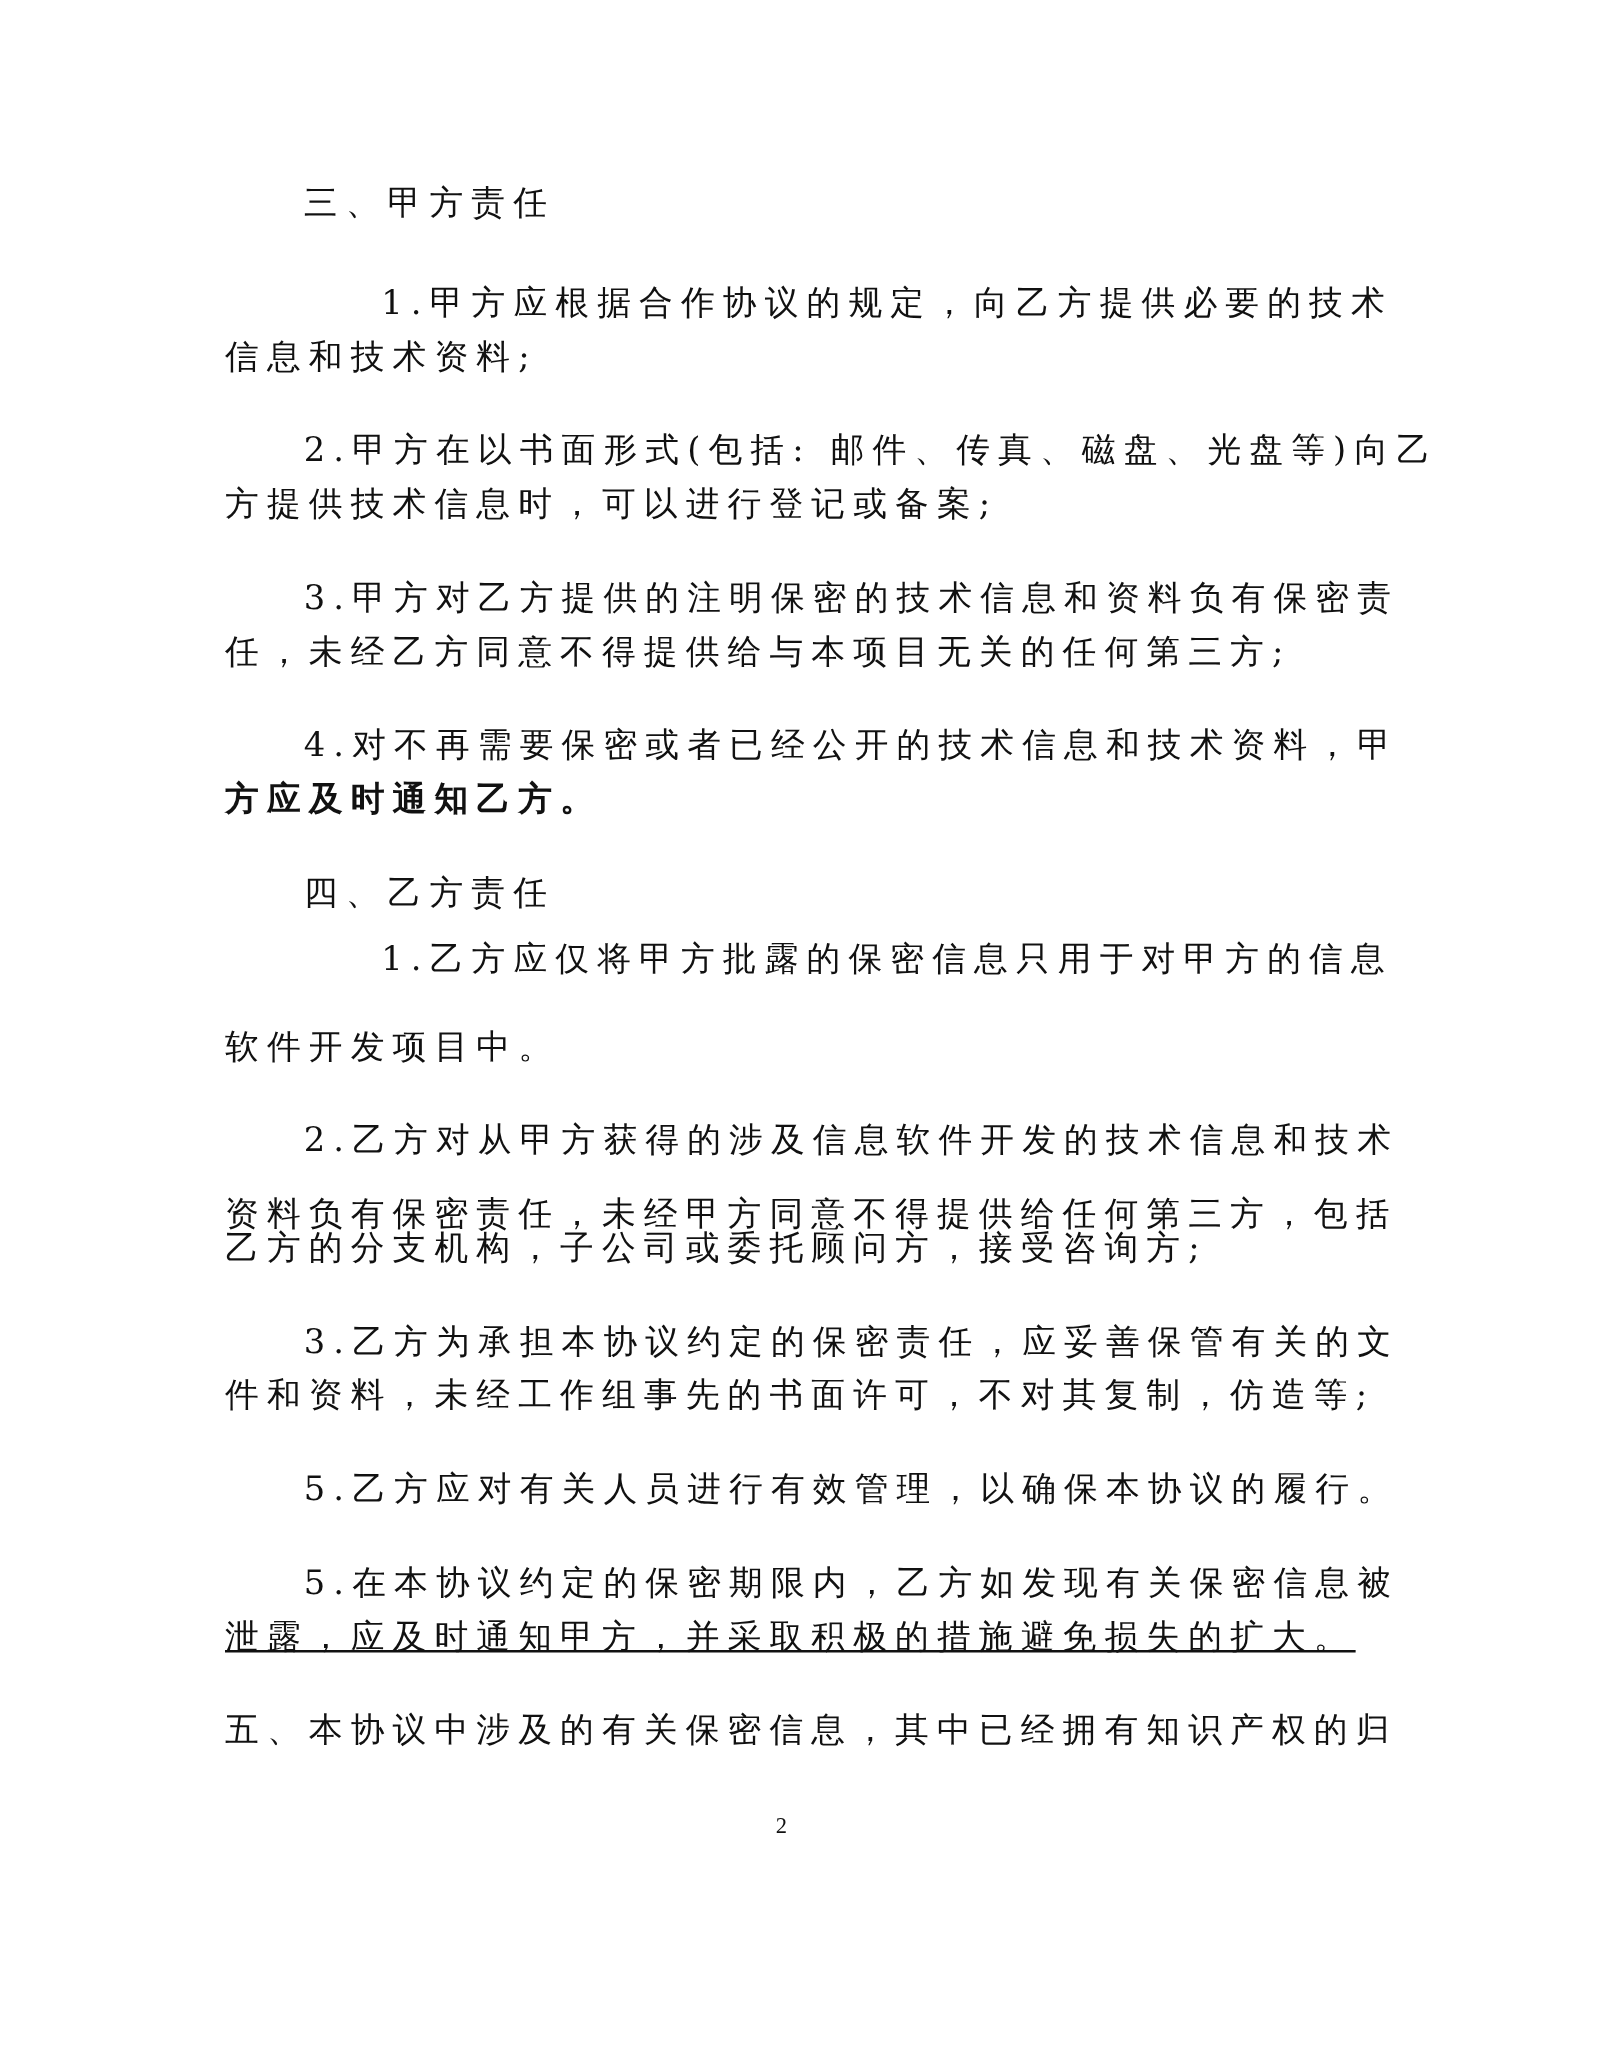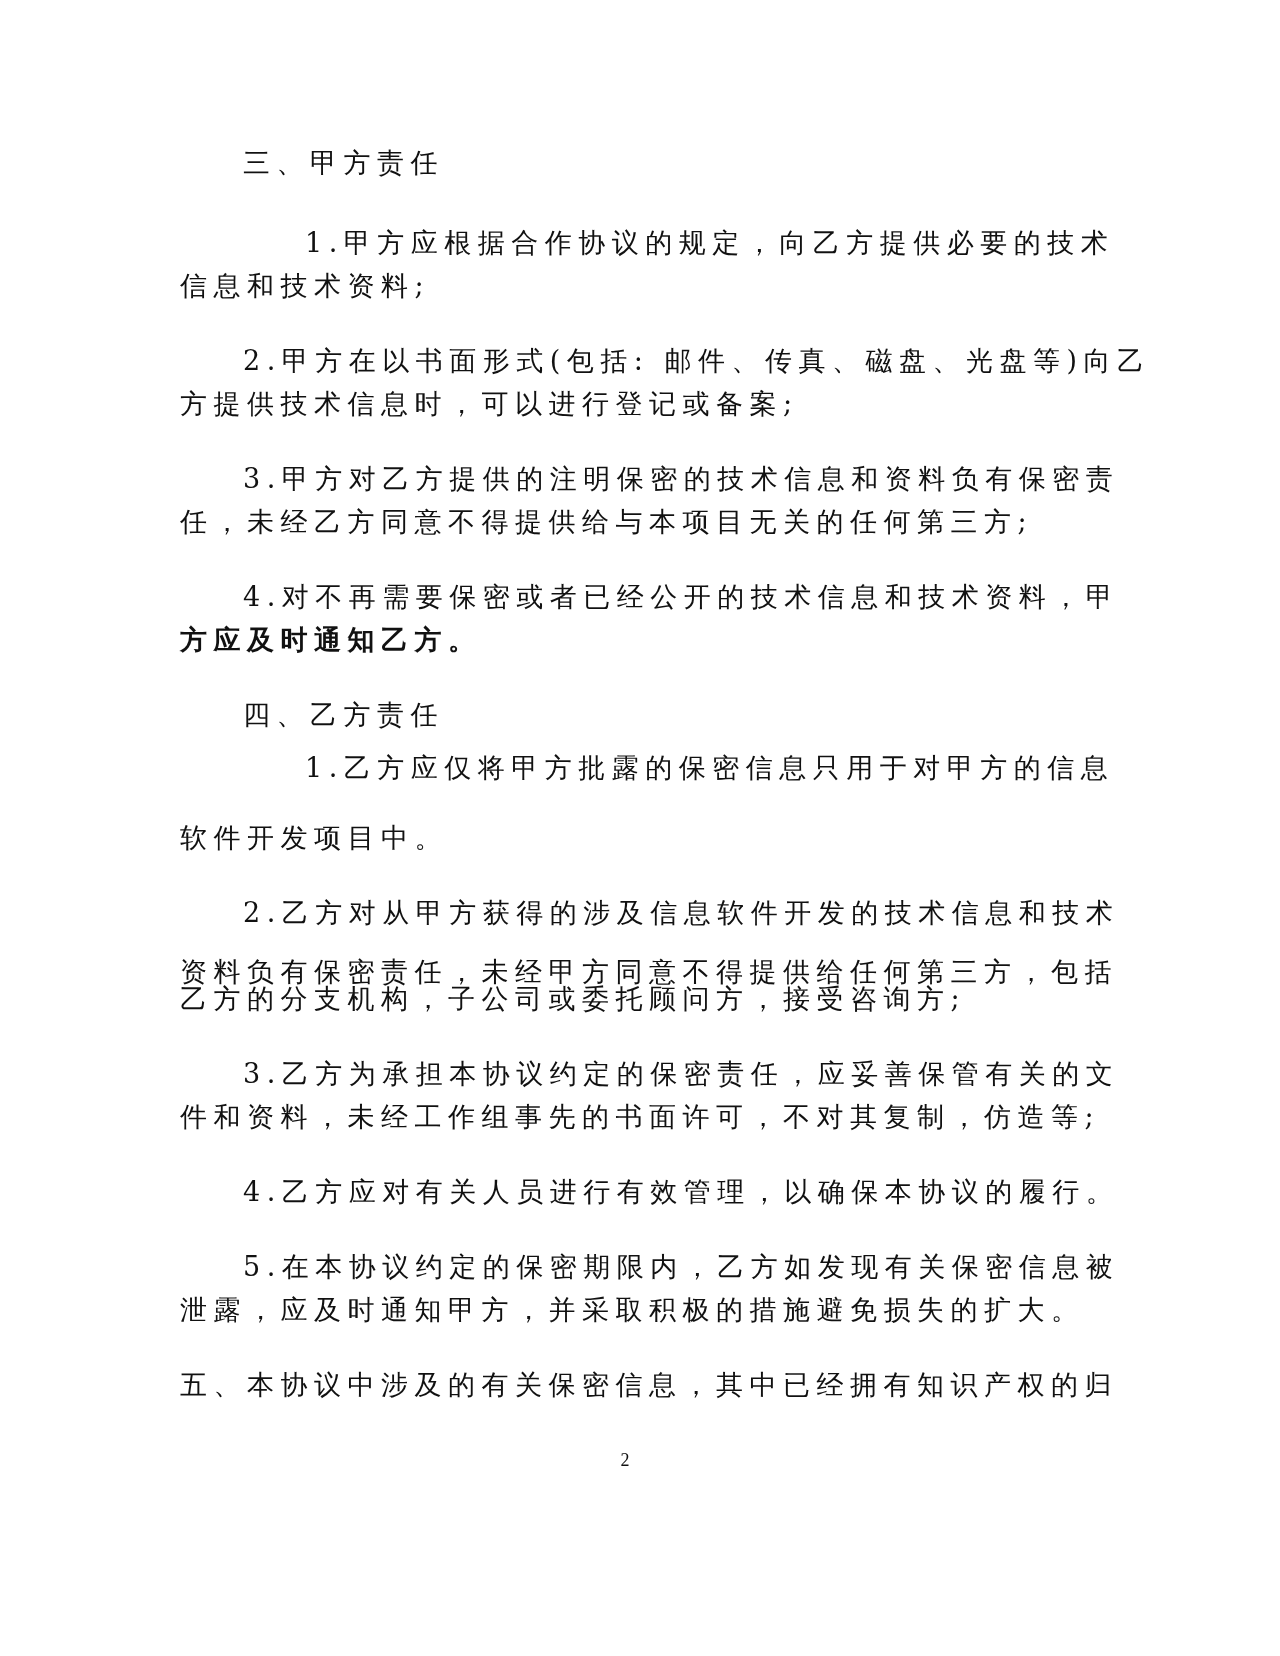--- a/index.html
+++ b/index.html
@@ -27,19 +27,19 @@
       <div class="line ind1" style="top: 579px;">4.对不再需要保密或者已经公开的技术信息和技术资料，甲</div>
       <div class="line" style="top: 622px; font-weight: bold;">方应及时通知乙方。</div>
       <div class="line ind1" style="top: 697px;">四、乙方责任</div>
       <div class="line ind2" style="top: 750px;">1.乙方应仅将甲方批露的保密信息只用于对甲方的信息</div>
       <div class="line" style="top: 820px;">软件开发项目中。</div>
       <div class="line ind1" style="top: 895px;">2.乙方对从甲方获得的涉及信息软件开发的技术信息和技术</div>
       <div class="line" style="top: 938px; margin-top: 16px;">资料负有保密责任，未经甲方同意不得提供给任何第三方，包括</div>
       <div class="line" style="top: 981px;">乙方的分支机构，子公司或委托顾问方，接受咨询方;</div>
       <div class="line ind1" style="top: 1056px;">3.乙方为承担本协议约定的保密责任，应妥善保管有关的文</div>
       <div class="line" style="top: 1099px;">件和资料，未经工作组事先的书面许可，不对其复制，仿造等;</div>
-      <div class="line ind1" style="top: 1174px;">4.乙方应对有关人员进行有效管理，以确保本协议的履行。</div>
+      <div class="line ind1" style="top: 1174px;">5.乙方应对有关人员进行有效管理，以确保本协议的履行。</div>
       <div class="line ind1" style="top: 1249px;">5.在本协议约定的保密期限内，乙方如发现有关保密信息被</div>
-      <div class="line" style="top: 1292px;">泄露，应及时通知甲方，并采取积极的措施避免损失的扩大。</div>
+      <div class="line" style="top: 1292px; text-decoration: underline;">泄露，应及时通知甲方，并采取积极的措施避免损失的扩大。</div>
       <div class="line" style="top: 1367px;">五、本协议中涉及的有关保密信息，其中已经拥有知识产权的归</div>
     </div>
   <div class="pagenum">2</div>
 </div>
 
 </body></html>

